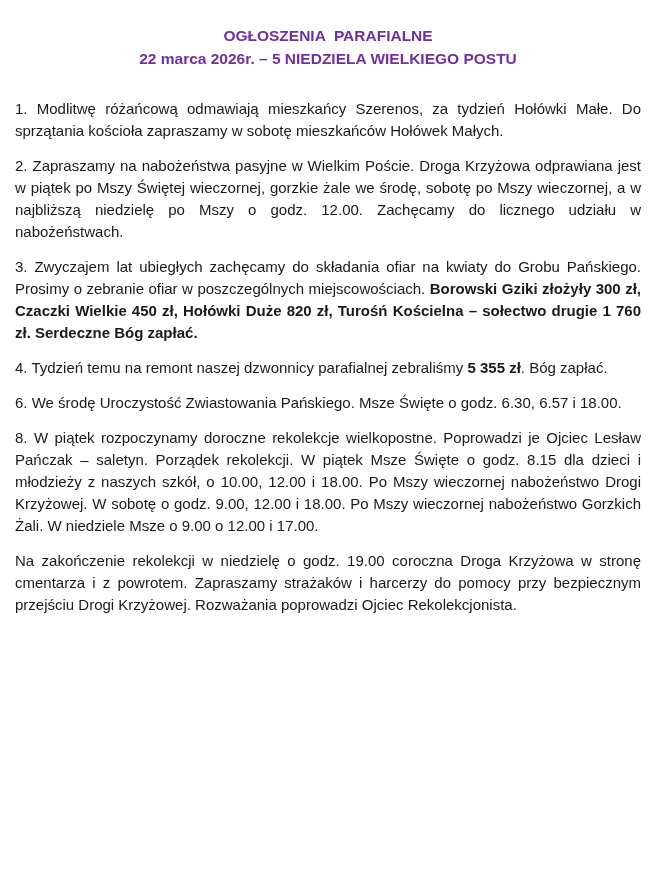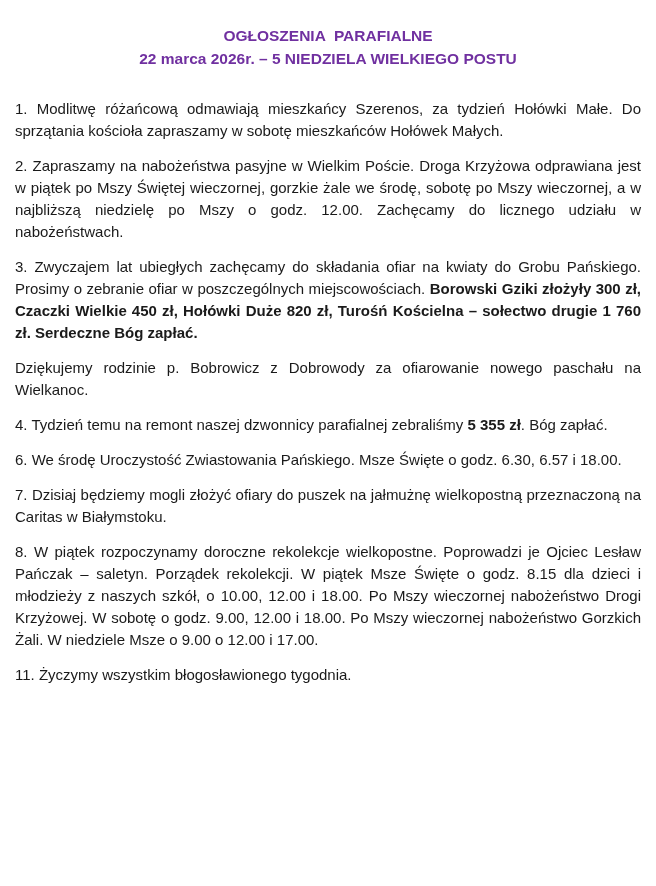--- a/index.html
+++ b/index.html
@@ -46,20 +46,18 @@
 
 <div class="page">
   <div class="doc-header">
     <span class="title-line">OGŁOSZENIA  PARAFIALNE</span>
     <span class="title-line">22 marca 2026r. – 5 NIEDZIELA WIELKIEGO POSTU</span>
   </div>
   <div class="body-text">
       <p class="para"><span>1. Modlitwę różańcową odmawiają mieszkańcy Szerenos, za tydzień Hołówki Małe. Do sprzątania kościoła zapraszamy w sobotę mieszkańców Hołówek Małych.</span></p>
       <p class="para"><span>2. Zapraszamy na nabożeństwa pasyjne w Wielkim Poście. Droga Krzyżowa odprawiana jest w piątek po Mszy Świętej wieczornej, gorzkie żale we środę, sobotę po Mszy wieczornej, a w najbliższą niedzielę po Mszy o godz. 12.00. Zachęcamy do licznego udziału w nabożeństwach.</span></p>
       <p class="para"><span>3. Zwyczajem lat ubiegłych zachęcamy do składania ofiar na kwiaty do Grobu Pańskiego. Prosimy o zebranie ofiar w poszczególnych miejscowościach. </span><span class="bold">Borowski Gziki złożyły 300 zł, Czaczki Wielkie 450 zł, Hołówki Duże 820 zł, Turośń Kościelna – sołectwo drugie 1 760 zł. Serdeczne Bóg zapłać.</span></p>
-      <p class="para"><span>Dziękujemy rodzinie p. Bobrowicz z Dobrowody za ofiarowanie nowego paschału na Wielkanoc.</span></p>
       <p class="para"><span>4. Tydzień temu na remont naszej dzwonnicy parafialnej zebraliśmy </span><span class="bold">5 355 zł</span><span>. Bóg zapłać.</span></p>
       <p class="para"><span>6. We środę Uroczystość Zwiastowania Pańskiego. Msze Święte o godz. 6.30, 6.57 i 18.00.</span></p>
-      <p class="para"><span>7. Dzisiaj będziemy mogli złożyć ofiary do puszek na jałmużnę wielkopostną przeznaczoną na Caritas w Białymstoku.</span></p>
       <p class="para"><span>8. W piątek rozpoczynamy doroczne rekolekcje wielkopostne. Poprowadzi je Ojciec Lesław Pańczak – saletyn. Porządek rekolekcji. W piątek Msze Święte o godz. 8.15 dla dzieci i młodzieży z naszych szkół, o 10.00, 12.00 i 18.00. Po Mszy wieczornej nabożeństwo Drogi Krzyżowej. W sobotę o godz. 9.00, 12.00 i 18.00. Po Mszy wieczornej nabożeństwo Gorzkich Żali. W niedziele Msze o 9.00 o 12.00 i 17.00.</span></p>
-      <p class="para"><span>11. Życzymy wszystkim błogosławionego tygodnia.</span></p>
+      <p class="para"><span>Na zakończenie rekolekcji w niedzielę o godz. 19.00 coroczna Droga Krzyżowa w stronę cmentarza i z powrotem. Zapraszamy strażaków i harcerzy do pomocy przy bezpiecznym przejściu Drogi Krzyżowej. Rozważania poprowadzi Ojciec Rekolekcjonista.</span></p>
     </div>
 </div>
 
 </body></html>

